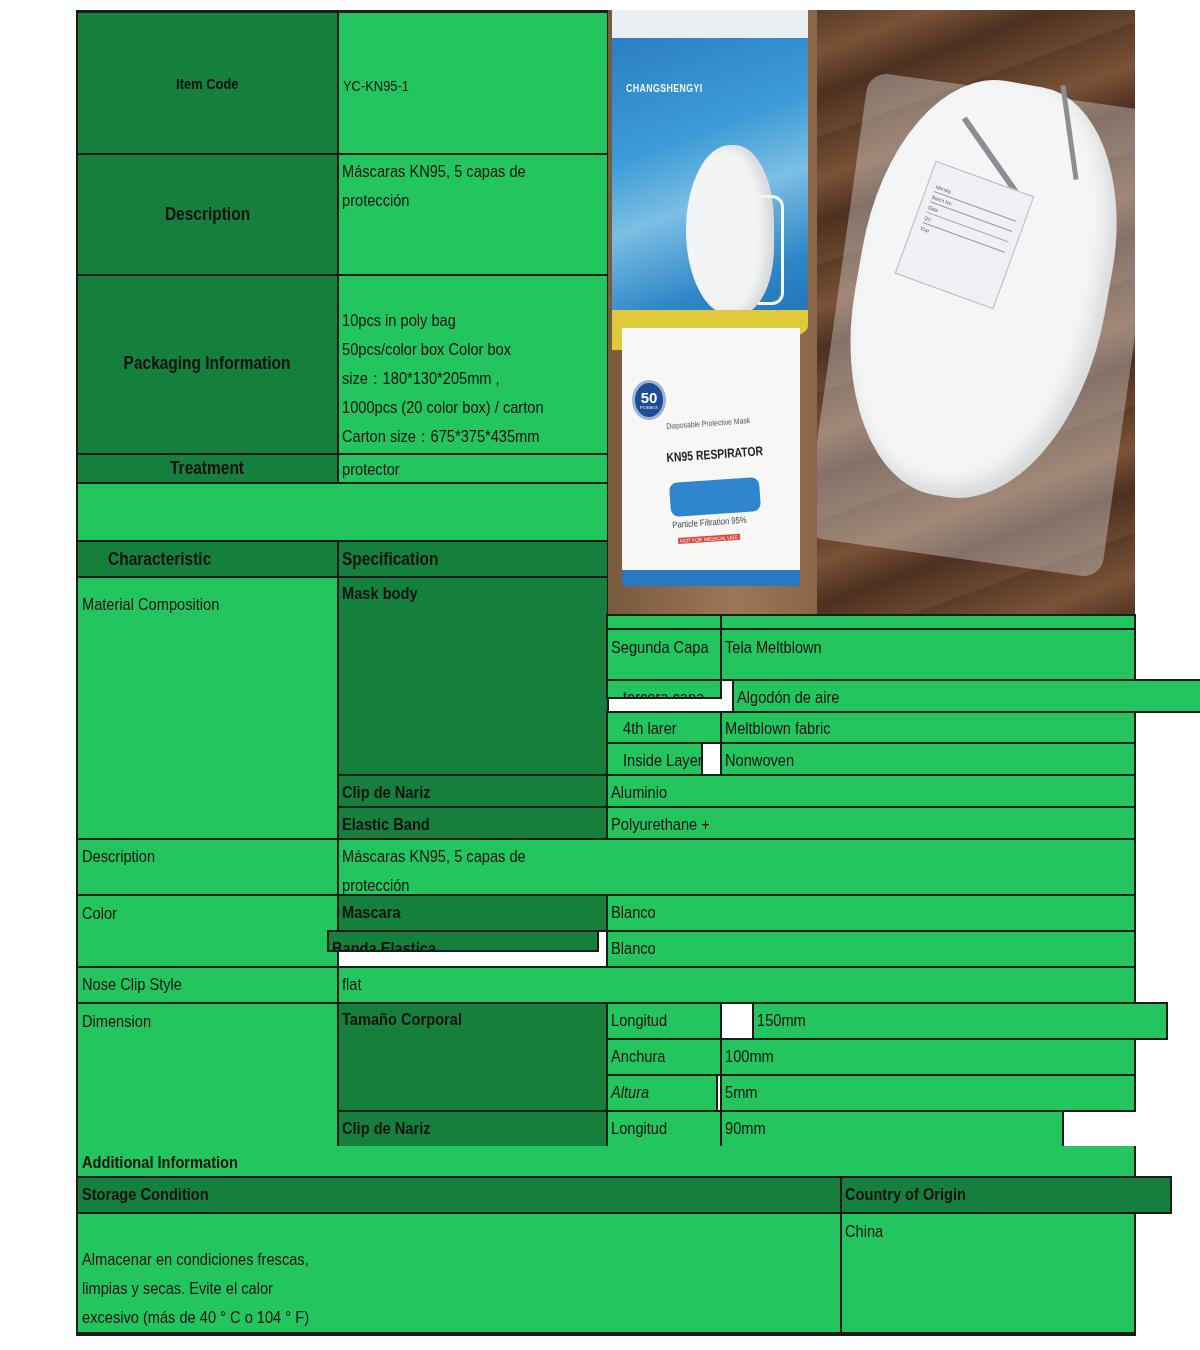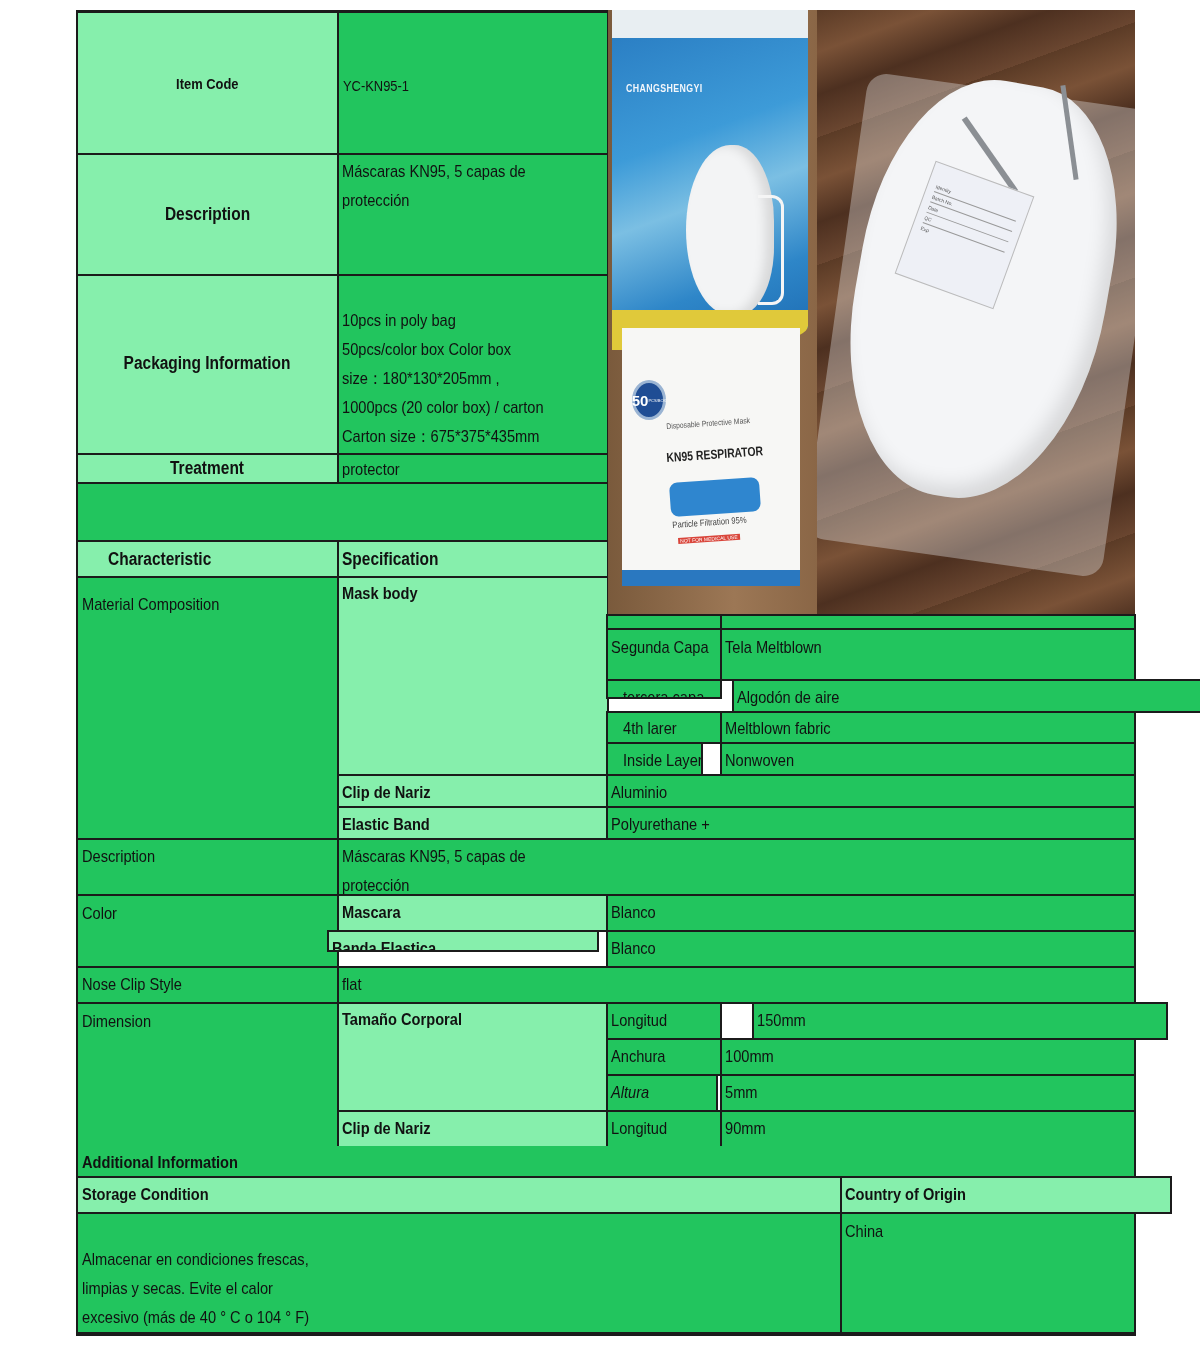--- a/index.html
+++ b/index.html
@@ -1,20 +1,20 @@
 <!DOCTYPE html>
 <html><head>
 <meta charset="utf-8">
 <style>
   * { box-sizing: border-box; margin: 0; padding: 0; }
   html, body { width: 1200px; height: 1350px; background: #ffffff; overflow: hidden; }
   body { position: relative; font-family: "Liberation Sans", sans-serif; color: #111; }
   .abs { position: absolute; }
   .cell { position: absolute; border: 2px solid #1b1b1b; background: #22c55e; font-size: 17px; line-height: 29px; overflow: hidden; }
-  .cyan { background: #86efac; }
+  .cyan { background: #15803d; }
   .bold { font-weight: bold; }
   .center { display: flex; align-items: center; justify-content: center; text-align: center; }
   .narrow { transform: scaleX(0.86); transform-origin: left top; white-space: nowrap; }
   .narrow-c { transform: scaleX(0.86); white-space: nowrap; }
   .photo { position: absolute; overflow: hidden; }
   .line { display: block; }
 </style>
 </head>
 <body>
 
@@ -174,21 +174,21 @@
 <div class="cell" style="left:720px;top:1074px;width:416px;height:38px;">
   <span class="abs narrow" style="left:3px;top:2px;">5mm</span>
 </div>
 
 <div class="cell cyan bold" style="left:337px;top:1110px;width:272px;height:38px;">
   <span class="abs narrow" style="left:3px;top:2px;">Clip de Nariz</span>
 </div>
 <div class="cell" style="left:606px;top:1110px;width:116px;height:38px;">
   <span class="abs narrow" style="left:3px;top:2px;">Longitud</span>
 </div>
-<div class="cell" style="left:720px;top:1110px;width:416px;height:38px;padding-left:18px;">
+<div class="cell" style="left:720px;top:1110px;width:344px;height:38px;padding-left:18px;">
   <span class="abs narrow" style="left:3px;top:2px;">90mm</span>
 </div>
 
 <div class="cell" style="left:76px;top:1146px;width:1060px;height:32px;border-top:none;">
   <span class="abs narrow bold" style="left:4px;top:2px;">Additional Information</span>
 </div>
 <div class="cell cyan bold" style="left:76px;top:1176px;width:766px;height:38px;">
   <span class="abs narrow" style="left:4px;top:2px;">Storage Condition</span>
 </div>
 <div class="cell cyan bold" style="left:840px;top:1176px;width:332px;height:38px;">
@@ -211,21 +211,21 @@
 
   <div class="abs" style="left:4px;top:28px;width:196px;height:290px;background:linear-gradient(160deg,#2b7fc4 0%,#3d9bd8 35%,#7bbfe3 55%,#2e86c8 80%,#1f6fb5 100%);"></div>
   <span class="abs" style="left:18px;top:72px;font-size:11px;color:#f2f6fb;font-weight:bold;transform:scaleX(0.8);transform-origin:left top;letter-spacing:0.5px;">CHANGSHENGYI</span>
 
   <div class="abs" style="left:78px;top:135px;width:88px;height:170px;background:#f3f4f5;border-radius:50% 45% 40% 50%;box-shadow:inset -8px 0 12px rgba(0,0,0,0.12);"></div>
   <div class="abs" style="left:150px;top:185px;width:26px;height:110px;border:3px solid #f5f5f5;border-left:none;border-radius:0 12px 12px 0;"></div>
 
   <div class="abs" style="left:4px;top:300px;width:196px;height:40px;background:#e0c93a;border-radius:0 0 60% 0;"></div>
   <div class="abs" style="left:14px;top:318px;width:178px;height:252px;background:#f7f7f5;"></div>
 
-  <div class="abs center" style="left:24px;top:370px;width:34px;height:40px;border-radius:50%;background:#1f4d94;border:3px solid #9ab4d3;color:#fff;">
+  <div class="abs center" style="left:24px;top:370px;width:34px;height:40px;border-radius:50%;background:#1f4d94;border:3px solid #9ab4d3;color:#fff;flex-direction:column;">
     <span style="font-size:15px;font-weight:bold;line-height:15px;">50</span>
     <span style="font-size:4px;line-height:5px;">PCS/BOX</span>
   </div>
   <span class="abs" style="left:58px;top:412px;font-size:8px;color:#555;transform:rotate(-4deg) scaleX(0.85);transform-origin:left top;white-space:nowrap;">Disposable Protective Mask</span>
   <span class="abs" style="left:58px;top:440px;font-size:13px;font-weight:bold;color:#222;transform:rotate(-4deg) scaleX(0.8);transform-origin:left top;white-space:nowrap;">KN95 RESPIRATOR</span>
   <div class="abs" style="left:62px;top:470px;width:90px;height:34px;background:#2f86cf;border-radius:8px;transform:rotate(-4deg);"></div>
   <span class="abs" style="left:64px;top:510px;font-size:9px;color:#444;transform:rotate(-4deg) scaleX(0.85);transform-origin:left top;white-space:nowrap;">Particle Filtration 95%</span>
   <span class="abs" style="left:70px;top:528px;font-size:5px;color:#fff;background:#d9453a;padding:0 2px;transform:rotate(-4deg);transform-origin:left top;white-space:nowrap;">NOT FOR MEDICAL USE</span>
   <div class="abs" style="left:14px;top:560px;width:178px;height:16px;background:#2a78c0;"></div>
 </div>

